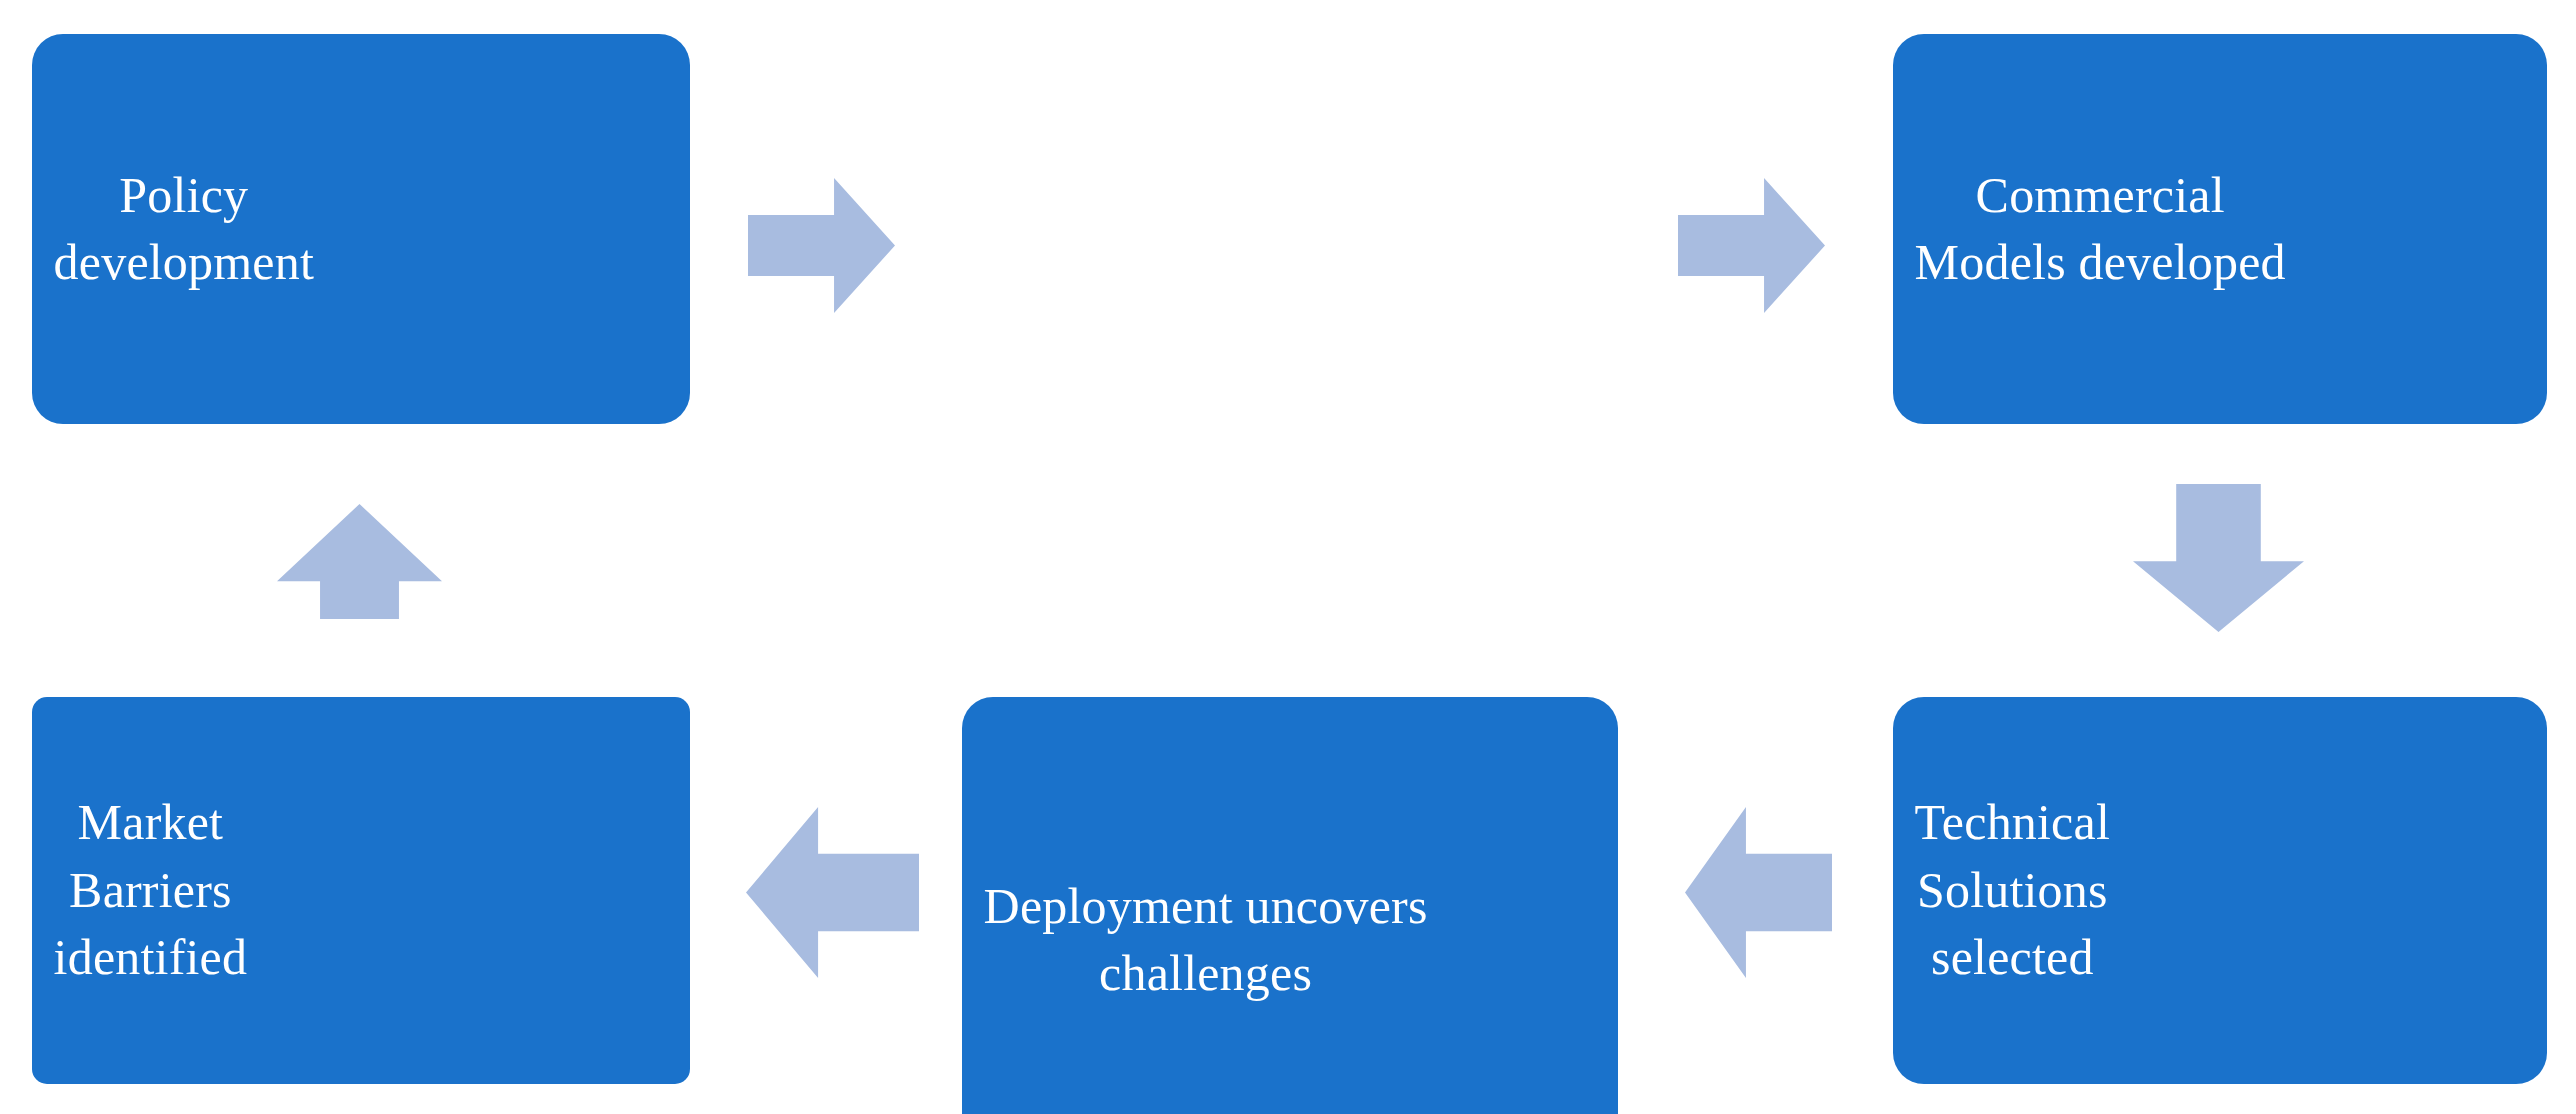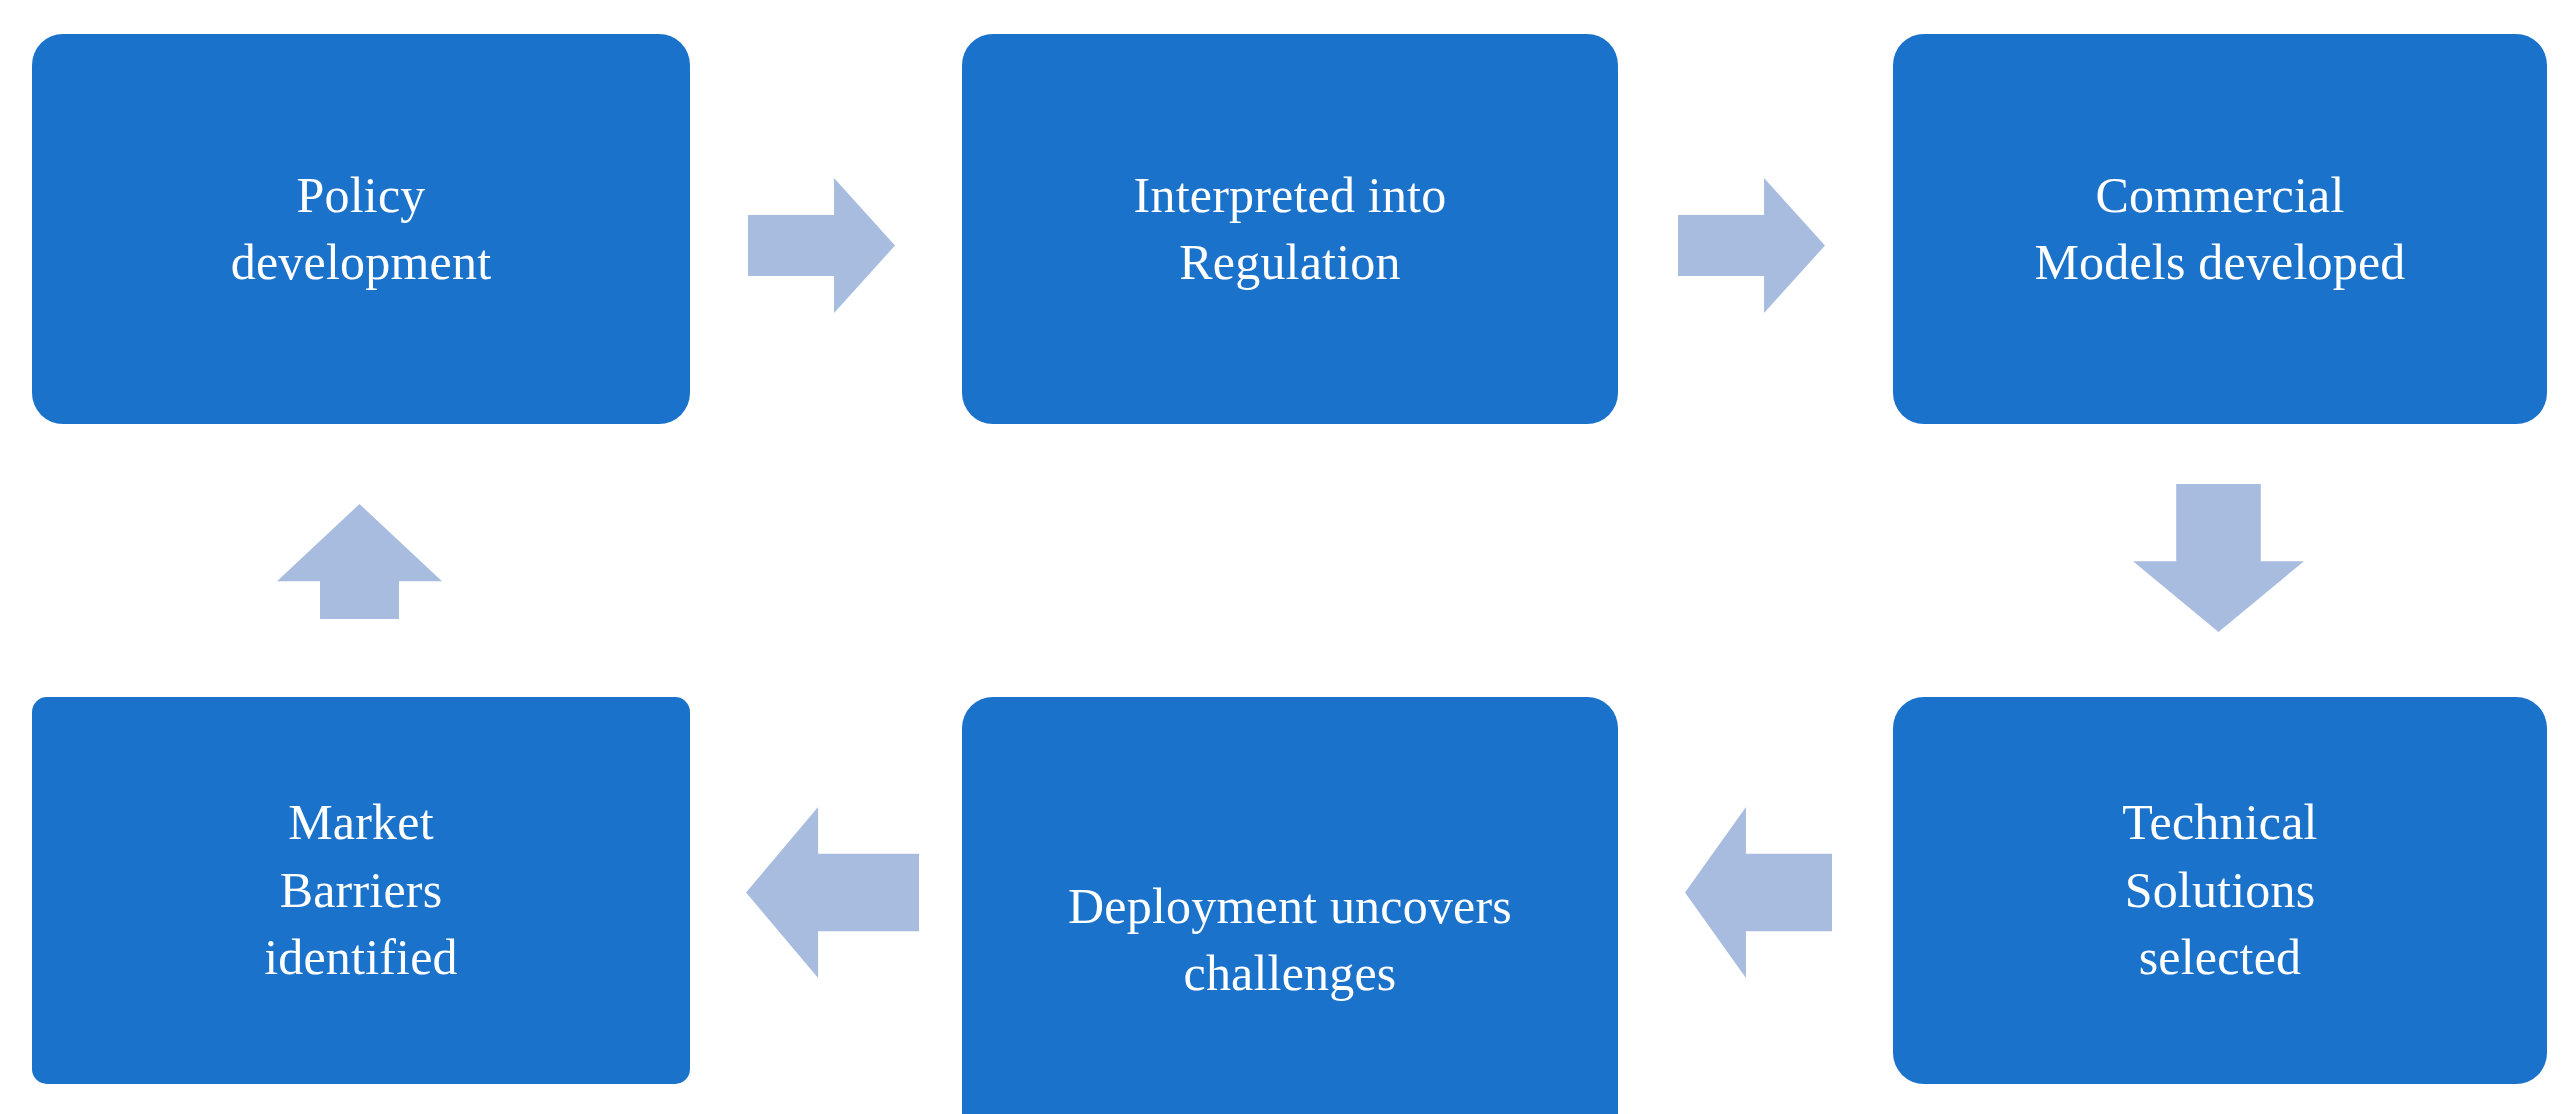--- a/index.html
+++ b/index.html
@@ -20,21 +20,21 @@
   }
 
   
   .process-box {
     position: absolute;
     box-sizing: border-box;
     background: #1a72cb;
     border-radius: 31px;
     display: flex;
     align-items: center;
-    justify-content: center;
+    justify-content: flex-start;
     text-align: center;
   }
   .box-label {
     color: #ffffff;
     font-family: "Liberation Serif", "DejaVu Serif", serif;
     font-size: 50px;
     line-height: 1.35;
     font-weight: 400;
     white-space: pre-line;
     letter-spacing: 0.2px;
@@ -66,24 +66,20 @@
 </head>
 <body>
 
 <div id="diagram-canvas">
 
   <div class="process-box" id="box-policy-development">
     <span class="box-label">Policy
 development</span>
   </div>
 
-  <div class="process-box" id="box-interpreted-regulation">
-    <span class="box-label">Interpreted into
-Regulation</span>
-  </div>
 
   <div class="process-box" id="box-technical-solutions">
     <span class="box-label">Technical
 Solutions
 selected</span>
   </div>
 
   <div class="process-box" id="box-commercial-models">
     <span class="box-label">Commercial
 Models developed</span>

